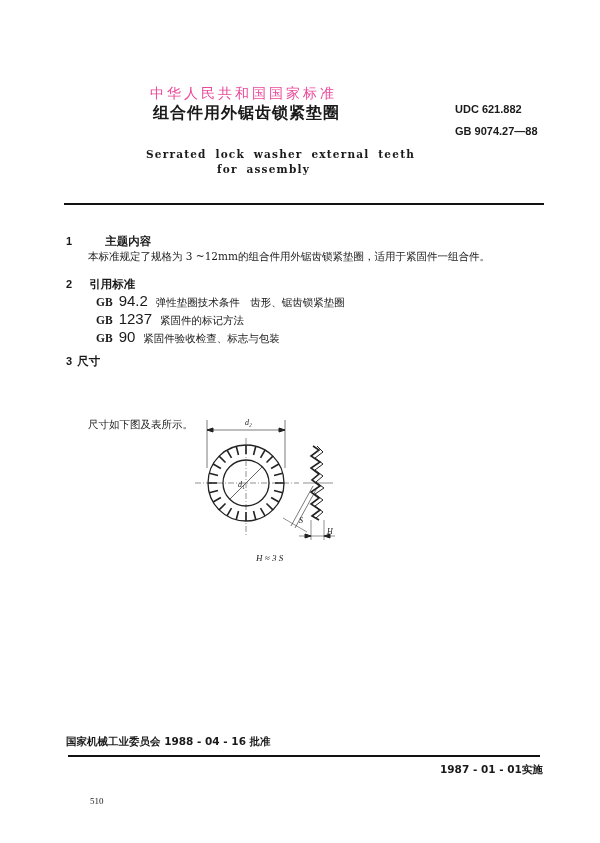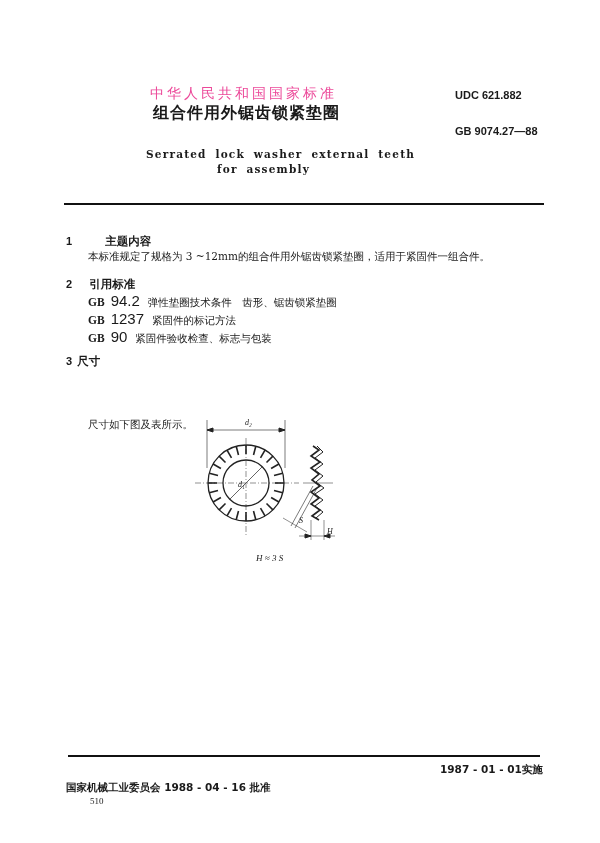--- a/index.html
+++ b/index.html
@@ -3,33 +3,33 @@
 <meta charset="utf-8">
 <style>
   html, body { margin: 0; padding: 0; }
   body {
     width: 600px; height: 843px; background: #ffffff; position: relative;
     overflow: hidden; color: #1a1a1a;
     font-family: "DejaVu Serif", "Liberation Serif", serif;
   }
   .abs { position: absolute; }
   .hdr-cn { left: 150px; top: 85px; font-size: 14px; letter-spacing: 3px; font-family: "DejaVu Sans", sans-serif; color: #ec4899; }
-  .udc { left: 455px; top: 89px; font-size: 11px; font-weight: bold; font-family: "Liberation Sans", sans-serif; }
+  .udc { left: 455px; top: 103px; font-size: 11px; font-weight: bold; font-family: "Liberation Sans", sans-serif; }
   .gb { left: 455px; top: 125px; font-size: 11px; font-weight: bold; font-family: "Liberation Sans", sans-serif; }
   .title-cn { left: 153px; top: 103px; font-size: 16px; font-weight: bold; letter-spacing: 1px; font-family: "DejaVu Sans", sans-serif; }
   .title-en1 { left: 146px; top: 148px; font-size: 10.5px; font-weight: bold; letter-spacing: 1.2px; word-spacing: 4px; }
   .title-en2 { left: 217px; top: 163px; font-size: 10.5px; font-weight: bold; letter-spacing: 1.2px; word-spacing: 4px; }
   .rule { left: 64px; height: 2px; background: #111; }
   .sec-num { font-size: 11px; font-weight: bold; font-family: "Liberation Sans", sans-serif; }
   .sec-title { font-size: 11.5px; font-weight: bold; font-family: "DejaVu Sans", sans-serif; }
   .body-txt { font-size: 10.5px; font-family: "DejaVu Serif", serif; }
-  .ref-code { font-weight: bold; font-family: "Liberation Serif", serif; font-size: 11.5px; }
+  .ref-code { font-weight: bold; font-family: "Liberation Serif", serif; font-size: 11.5px; margin-left: 8px; }
   .ref-num { font-family: Liberation Sans, sans-serif; font-size: 15px; margin: 0 8px 0 6px; }
   .ref-row { left: 88px; font-size: 10.5px; }
-  .footer-l { left: 66px; top: 781px; font-size: 10.5px; font-weight: bold; font-family: "DejaVu Sans", sans-serif; }
+  .footer-l { left: 66px; top: 735px; font-size: 10.5px; font-weight: bold; font-family: "DejaVu Sans", sans-serif; }
   .footer-r { left: 440px; top: 763px; font-size: 10.5px; font-weight: bold; font-family: "DejaVu Sans", sans-serif; }
   .page-no { left: 90px; top: 796px; font-size: 9px; font-family: "Liberation Serif", serif; }
   .caption { left: 256px; top: 553px; font-size: 9px; font-style: italic; font-family: "Liberation Serif", serif; }
 </style>
 </head>
 <body>
 
 <div>
 
   <div class="abs hdr-cn">中华人民共和国国家标准</div>

